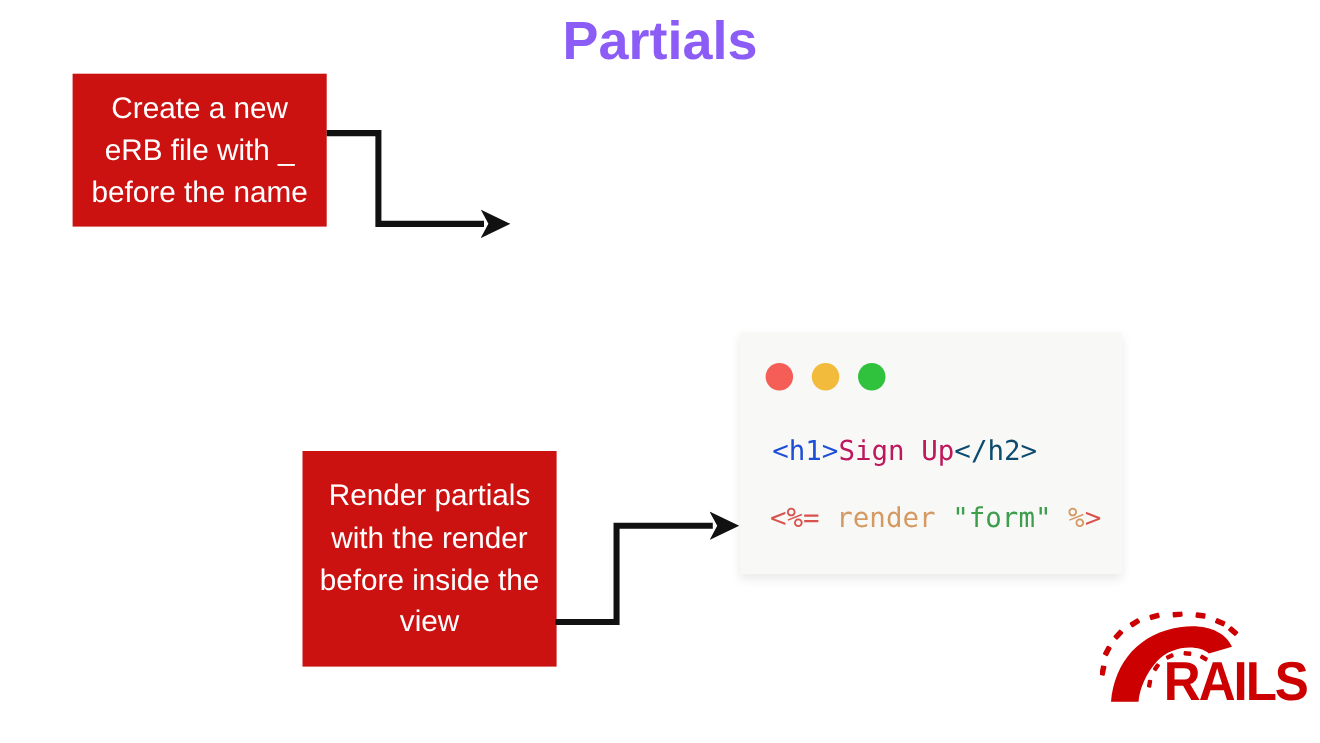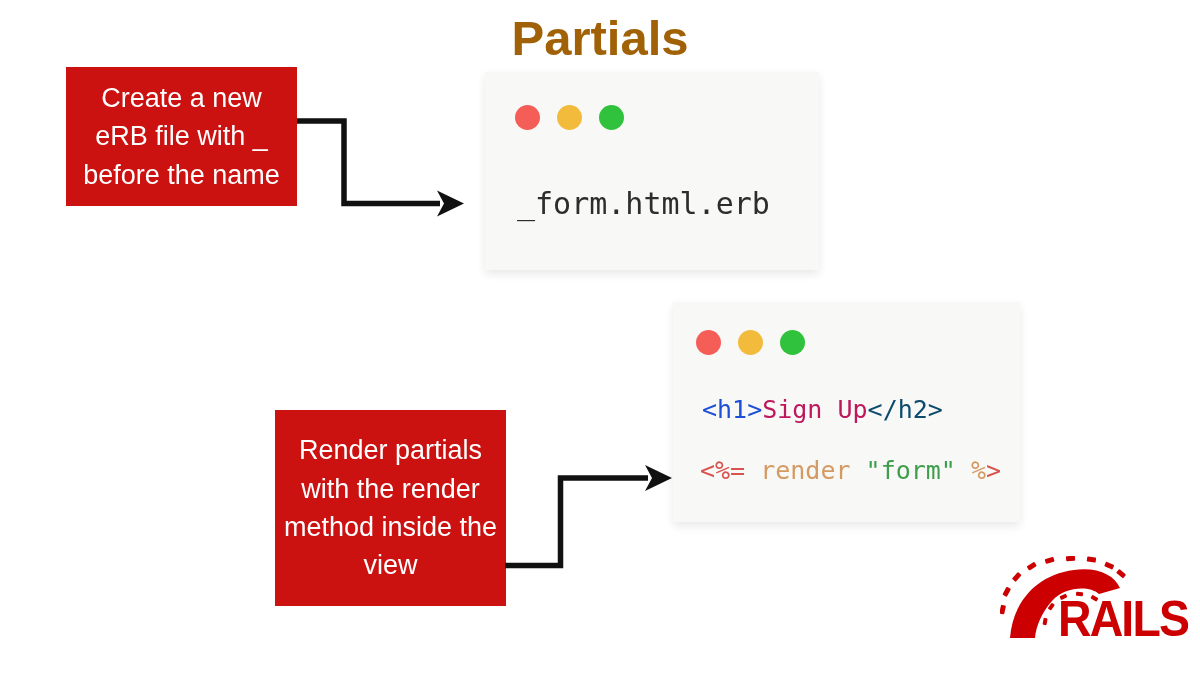--- a/index.html
+++ b/index.html
@@ -3,21 +3,21 @@
 <meta charset="utf-8">
 <style>
   * { margin:0; padding:0; box-sizing:border-box; }
   html,body { background:#ffffff; }
   .canvas {
     position:relative; width:1200px; height:675px; overflow:hidden;
     background:#ffffff; font-family:"Liberation Sans", sans-serif;
   }
   .title {
     position:absolute; left:0; right:0; top:10px; text-align:center;
-    font-size:49px; font-weight:900; color:#a16207; letter-spacing:0px;
+    font-size:49px; font-weight:900; color:#8b5cf6; letter-spacing:0px;
   }
   .note {
     position:absolute; display:flex; align-items:center; 
     text-align:center; color:#ffffff; font-size:27px; line-height:1.42;
     padding:0 8px;
   }
   .note1 { left:66px; top:67px; width:231px; height:139px; }
   .note2 { left:275px; top:410px; width:231px; height:196px; }
   .window {
     position:absolute;
@@ -47,41 +47,33 @@
 
 <div class="canvas">
 
   <h1 class="title">Partials</h1>
 
   <div class="note note1" style="background: rgb(204, 17, 17);">
     <span>Create a new eRB file with _ before the name</span>
   </div>
 
   <div class="note note2" style="background: rgb(204, 17, 17);">
-    <span>Render partials with the render method inside the view</span>
+    <span>Render partials with the render before inside the view</span>
   </div>
 
   <svg class="arrows" width="1200" height="675" viewBox="0 0 1200 675">
     <defs>
       <marker id="ah" markerUnits="userSpaceOnUse" markerWidth="30" markerHeight="28" refX="3" refY="14" orient="auto">
         <path d="M0,1 L27,14 L0,27 L7,14 Z" style="fill: rgb(17, 17, 17);"></path>
       </marker>
     </defs>
     <path d="M297,121 H344 V203.5 H440" fill="none" stroke-width="5.5" marker-end="url(#ah)" style="stroke: rgb(17, 17, 17);"></path>
     <path d="M505,565.5 H560.5 V478 H648" fill="none" stroke-width="5.5" marker-end="url(#ah)" style="stroke: rgb(17, 17, 17);"></path>
   </svg>
 
-  <div class="window window1" style="background: rgb(248, 248, 247);">
-    <div class="dots">
-      <span class="dot" style="background: rgb(245, 94, 87);"></span>
-      <span class="dot" style="background: rgb(242, 187, 60);"></span>
-      <span class="dot" style="background: rgb(49, 194, 61);"></span>
-    </div>
-    <div class="code filename" style="color: rgb(45, 45, 45);">_form.html.erb</div>
-  </div>
 
   <div class="window window2" style="background: rgb(248, 248, 247);">
     <div class="dots">
       <span class="dot" style="background: rgb(245, 94, 87);"></span>
       <span class="dot" style="background: rgb(242, 187, 60);"></span>
       <span class="dot" style="background: rgb(49, 194, 61);"></span>
     </div>
     <div class="code codeline1"><span style="color: #1d4ed8;">&lt;h1&gt;</span><span style="color: #be185d;">Sign Up</span><span style="color: #0c4a6e;">&lt;/h2&gt;</span></div>
     <div class="code codeline2"><span style="color: rgb(217, 83, 78);">&lt;%=</span><span style="color: rgb(45, 45, 45);"> </span><span style="color: rgb(213, 154, 98);">render</span><span style="color: rgb(45, 45, 45);"> </span><span style="color: rgb(63, 158, 77);">"form"</span><span style="color: rgb(45, 45, 45);"> </span><span style="color: rgb(213, 154, 98);">%</span><span style="color: rgb(217, 83, 78);">&gt;</span></div>
   </div>

